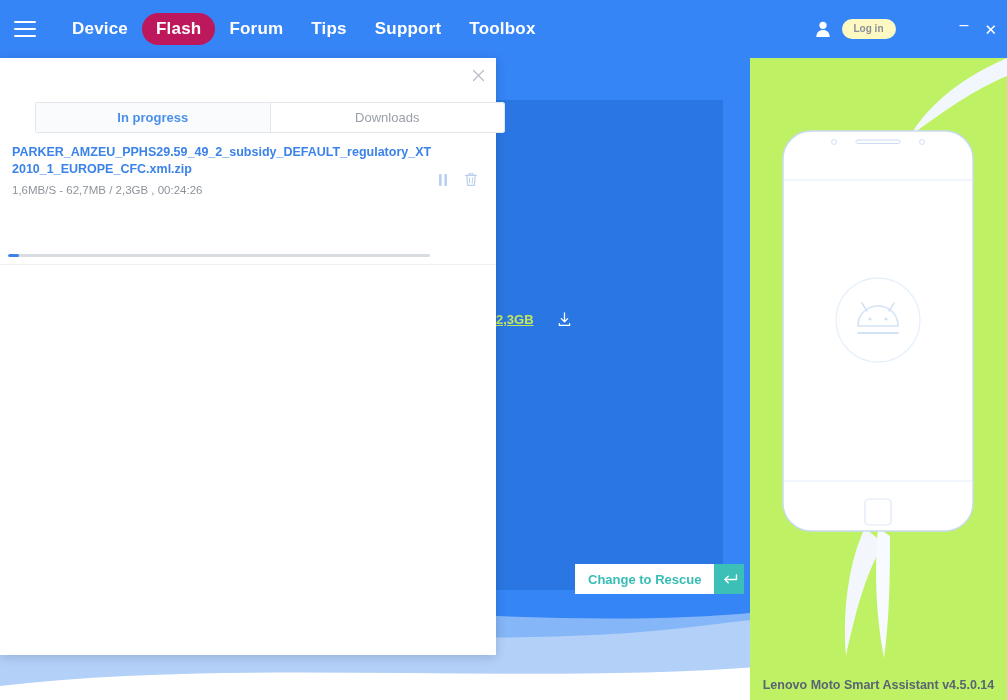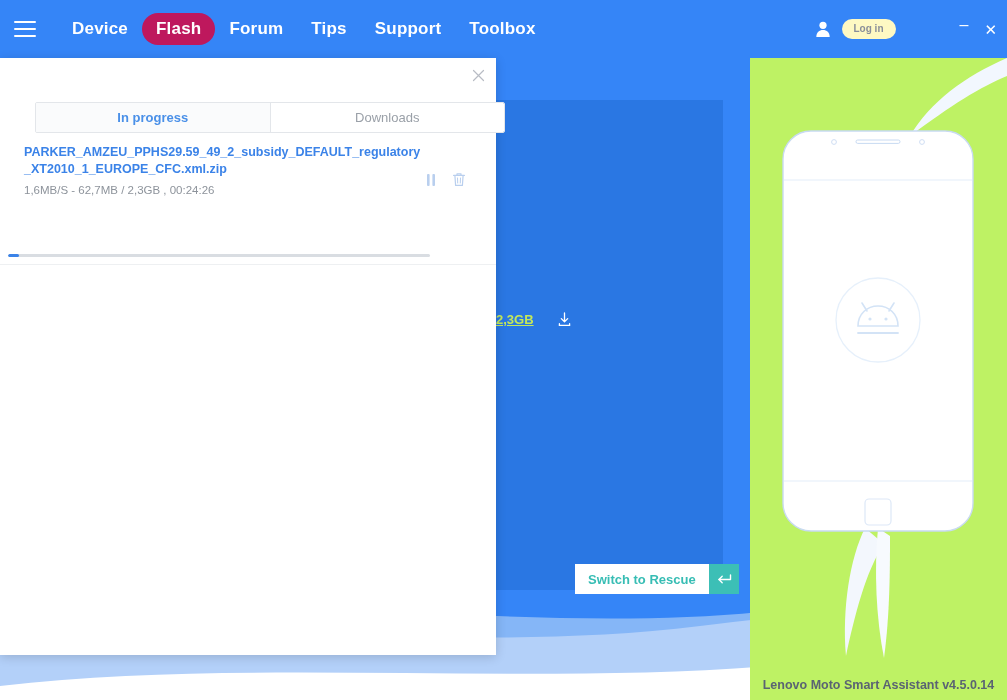--- a/index.html
+++ b/index.html
@@ -255,21 +255,21 @@
     color: #4a90e8;
     font-weight: bold;
     border-right: 1px solid #e3e6ea;
   }
 
   .dl-item {
     position: absolute;
     left: 0;
     top: 86px;
     width: 496px;
-    padding: 0 24px;
+    padding: 0 12px;
   }
   .dl-item-row {
     display: flex;
     align-items: flex-start;
   }
   .dl-item-main { flex: 1; min-width: 0; }
   .dl-filename {
     color: #3b83e8;
     font-size: 12.5px;
     font-weight: bold;
@@ -364,21 +364,21 @@
       <span class="card-size">2,3GB</span>
       <span class="dl-icon">
         <svg width="17" height="17" viewBox="0 0 17 17">
           <path d="M8.5 2 L8.5 10.5 M5.3 7.6 L8.5 10.8 L11.7 7.6" stroke="#ffffff" stroke-width="1.3" fill="none" stroke-linecap="round" stroke-linejoin="round"></path>
           <path d="M3.4 12.7 L3.4 14.3 L13.6 14.3 L13.6 12.7" stroke="#ffffff" stroke-width="1.3" fill="none" stroke-linecap="round"></path>
         </svg>
       </span>
     </div>
 
     <div class="rescue-wrap">
-      <span class="rescue-label">Switch to Rescue</span>
+      <span class="rescue-label">Change to Rescue</span>
       <span class="rescue-icon">
         <svg width="17" height="14" viewBox="0 0 17 14">
           <path d="M15.5 3 L15.5 7.5 L4 7.5" stroke="#ffffff" stroke-width="1.4" fill="none" stroke-linecap="round" stroke-linejoin="round"></path>
           <path d="M7.2 4.3 L4 7.5 L7.2 10.7" stroke="#ffffff" stroke-width="1.4" fill="none" stroke-linecap="round" stroke-linejoin="round"></path>
         </svg>
       </span>
     </div>
 
     <svg class="waves" viewBox="0 0 1007 140" preserveAspectRatio="none">
       <path d="M0,52 C220,24 520,76 760,52 C880,40 960,40 1007,38 L1007,140 L0,140 Z" fill="#85b6f7"></path>

